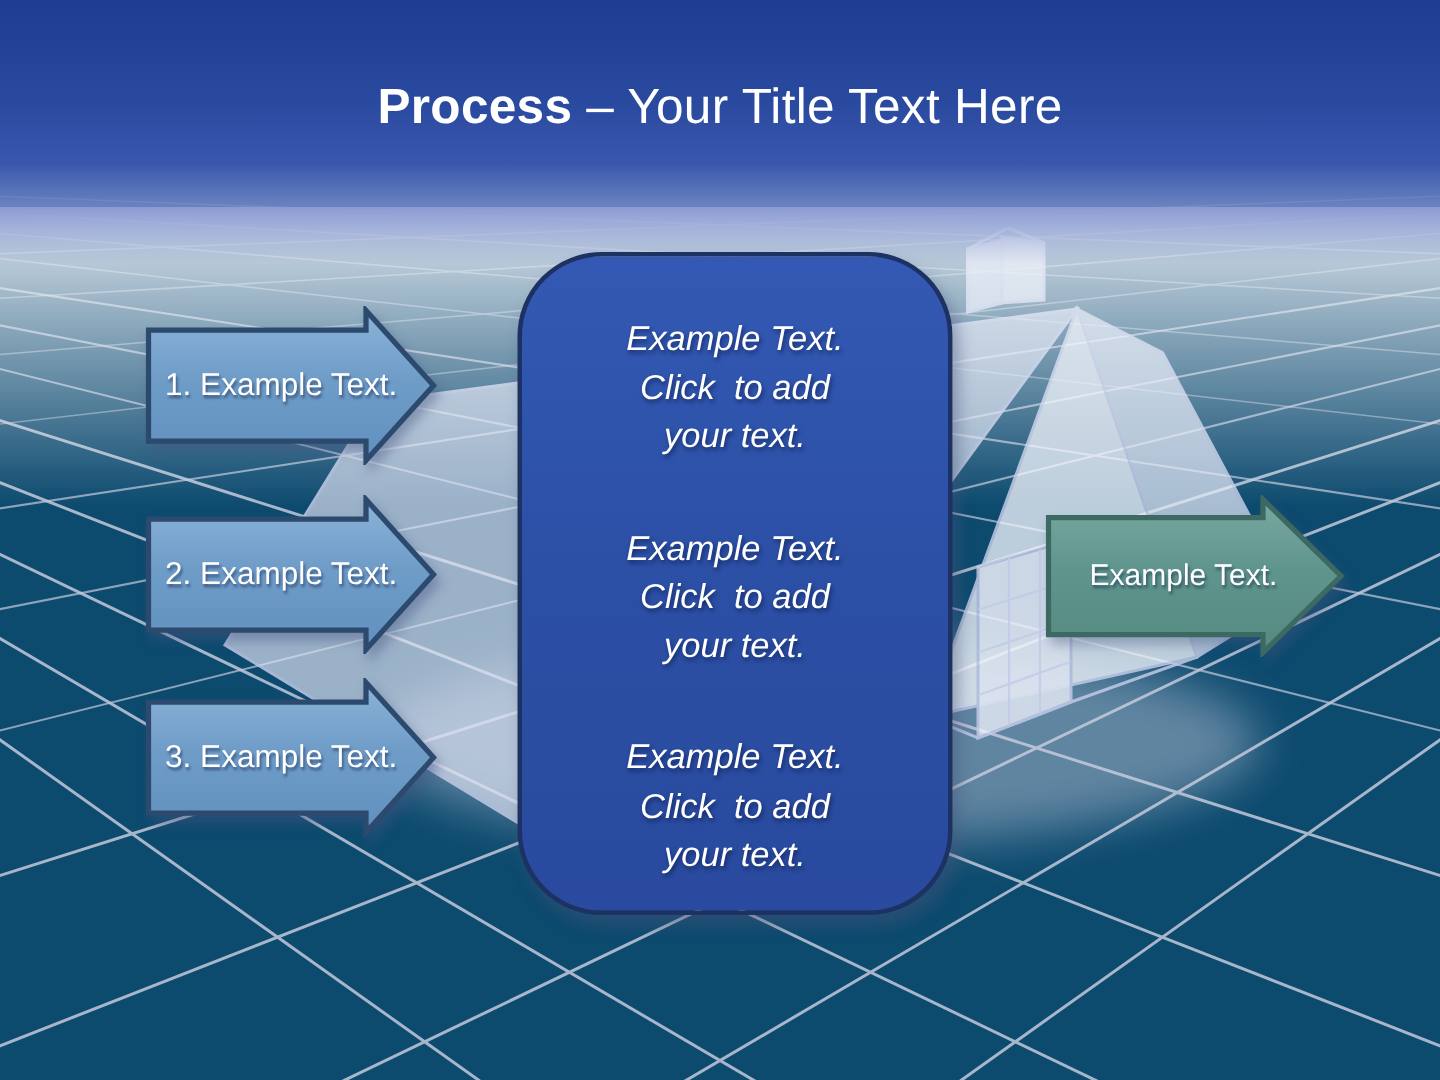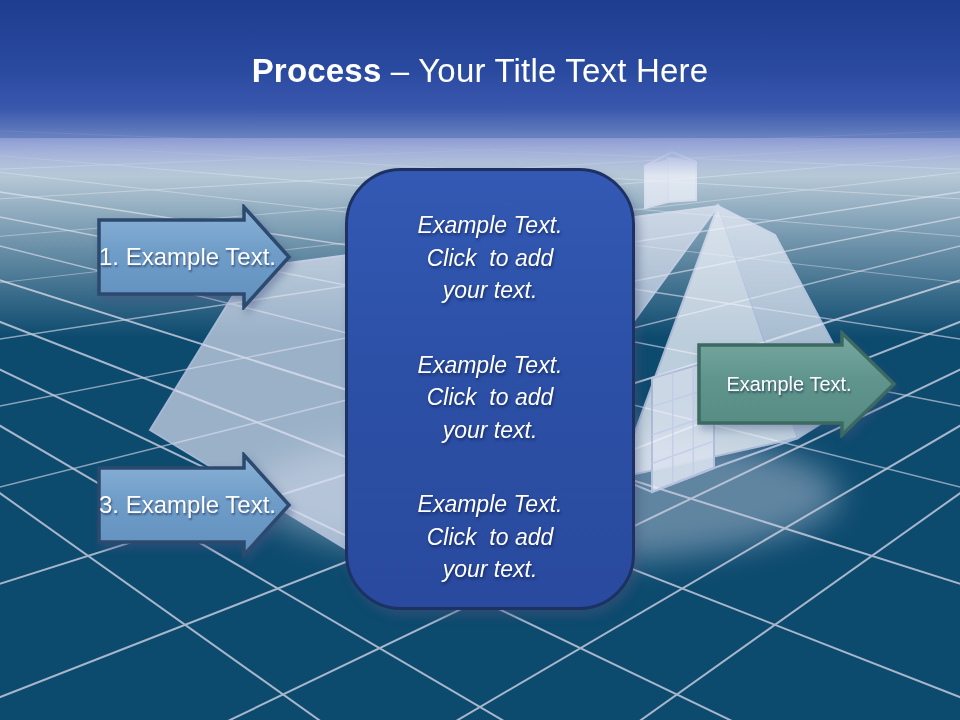--- a/index.html
+++ b/index.html
@@ -30,21 +30,21 @@
     position:absolute;left:0;top:52px;width:960px;z-index:5;margin:0;
     text-align:center;color:#ffffff;font-size:33px;font-weight:400;
     letter-spacing:0.2px;
   }
   .slide-title .emph{font-weight:700;}
   
   .step-arrow{position:absolute;left:97px;width:195px;height:106px;z-index:6;}
   .step-arrow svg{position:absolute;left:0;top:0;filter:drop-shadow(3px 5px 4px rgba(70,85,130,0.45));}
   .arrow-label{
     position:absolute;inset:0;display:flex;align-items:center;justify-content:center;
-    padding-right:14px;color:#ffffff;font-size:24px;
+    padding-right:14px;color:#ffffff;font-size:21px;
     text-shadow:1px 2px 2px rgba(15,30,70,0.55);
   }
   .pos-1{top:204px;} .pos-2{top:330px;} .pos-3{top:452px;text-align:right;}
   
   .output-arrow{position:absolute;left:697px;top:330px;width:200px;height:108px;z-index:6;}
   .output-arrow svg{position:absolute;left:0;top:0;filter:drop-shadow(3px 5px 4px rgba(70,85,130,0.4));}
   .output-arrow .arrow-label{font-size:20px;padding-right:16px;}
   
   .center-box{
     position:absolute;left:345px;top:168px;width:290px;height:442px;z-index:7;
@@ -138,20 +138,26 @@
           <stop offset="0" stop-color="#8db3d8"></stop>
             <stop offset="0.45" stop-color="#6f9dc8"></stop>
             <stop offset="1" stop-color="#6190bf"></stop>
         </linearGradient>
       </defs>
       <polygon points="2,16 147,16 147,3 192,53 147,103 147,90 2,90" fill="url(#gradBlue)" stroke="#2c4a6e" stroke-width="3.5" stroke-linejoin="miter"></polygon>
     </svg>
     <span class="arrow-label">1. Example Text.</span>
   </div>
 
+  <div class="step-arrow pos-2">
+    <svg width="195" height="106" viewBox="0 0 195 106">
+      <polygon points="2,16 147,16 147,3 192,53 147,103 147,90 2,90" fill="url(#gradBlue)" stroke="#2c4a6e" stroke-width="3.5" stroke-linejoin="miter"></polygon>
+    </svg>
+    <span class="arrow-label">2. Example Text.</span>
+  </div>
 
   <div class="step-arrow pos-3">
     <svg width="195" height="106" viewBox="0 0 195 106">
       <polygon points="2,16 147,16 147,3 192,53 147,103 147,90 2,90" fill="url(#gradBlue)" stroke="#2c4a6e" stroke-width="3.5" stroke-linejoin="miter"></polygon>
     </svg>
     <span class="arrow-label">3. Example Text.</span>
   </div>
 
   <div class="center-box">
     <p>Example Text.

